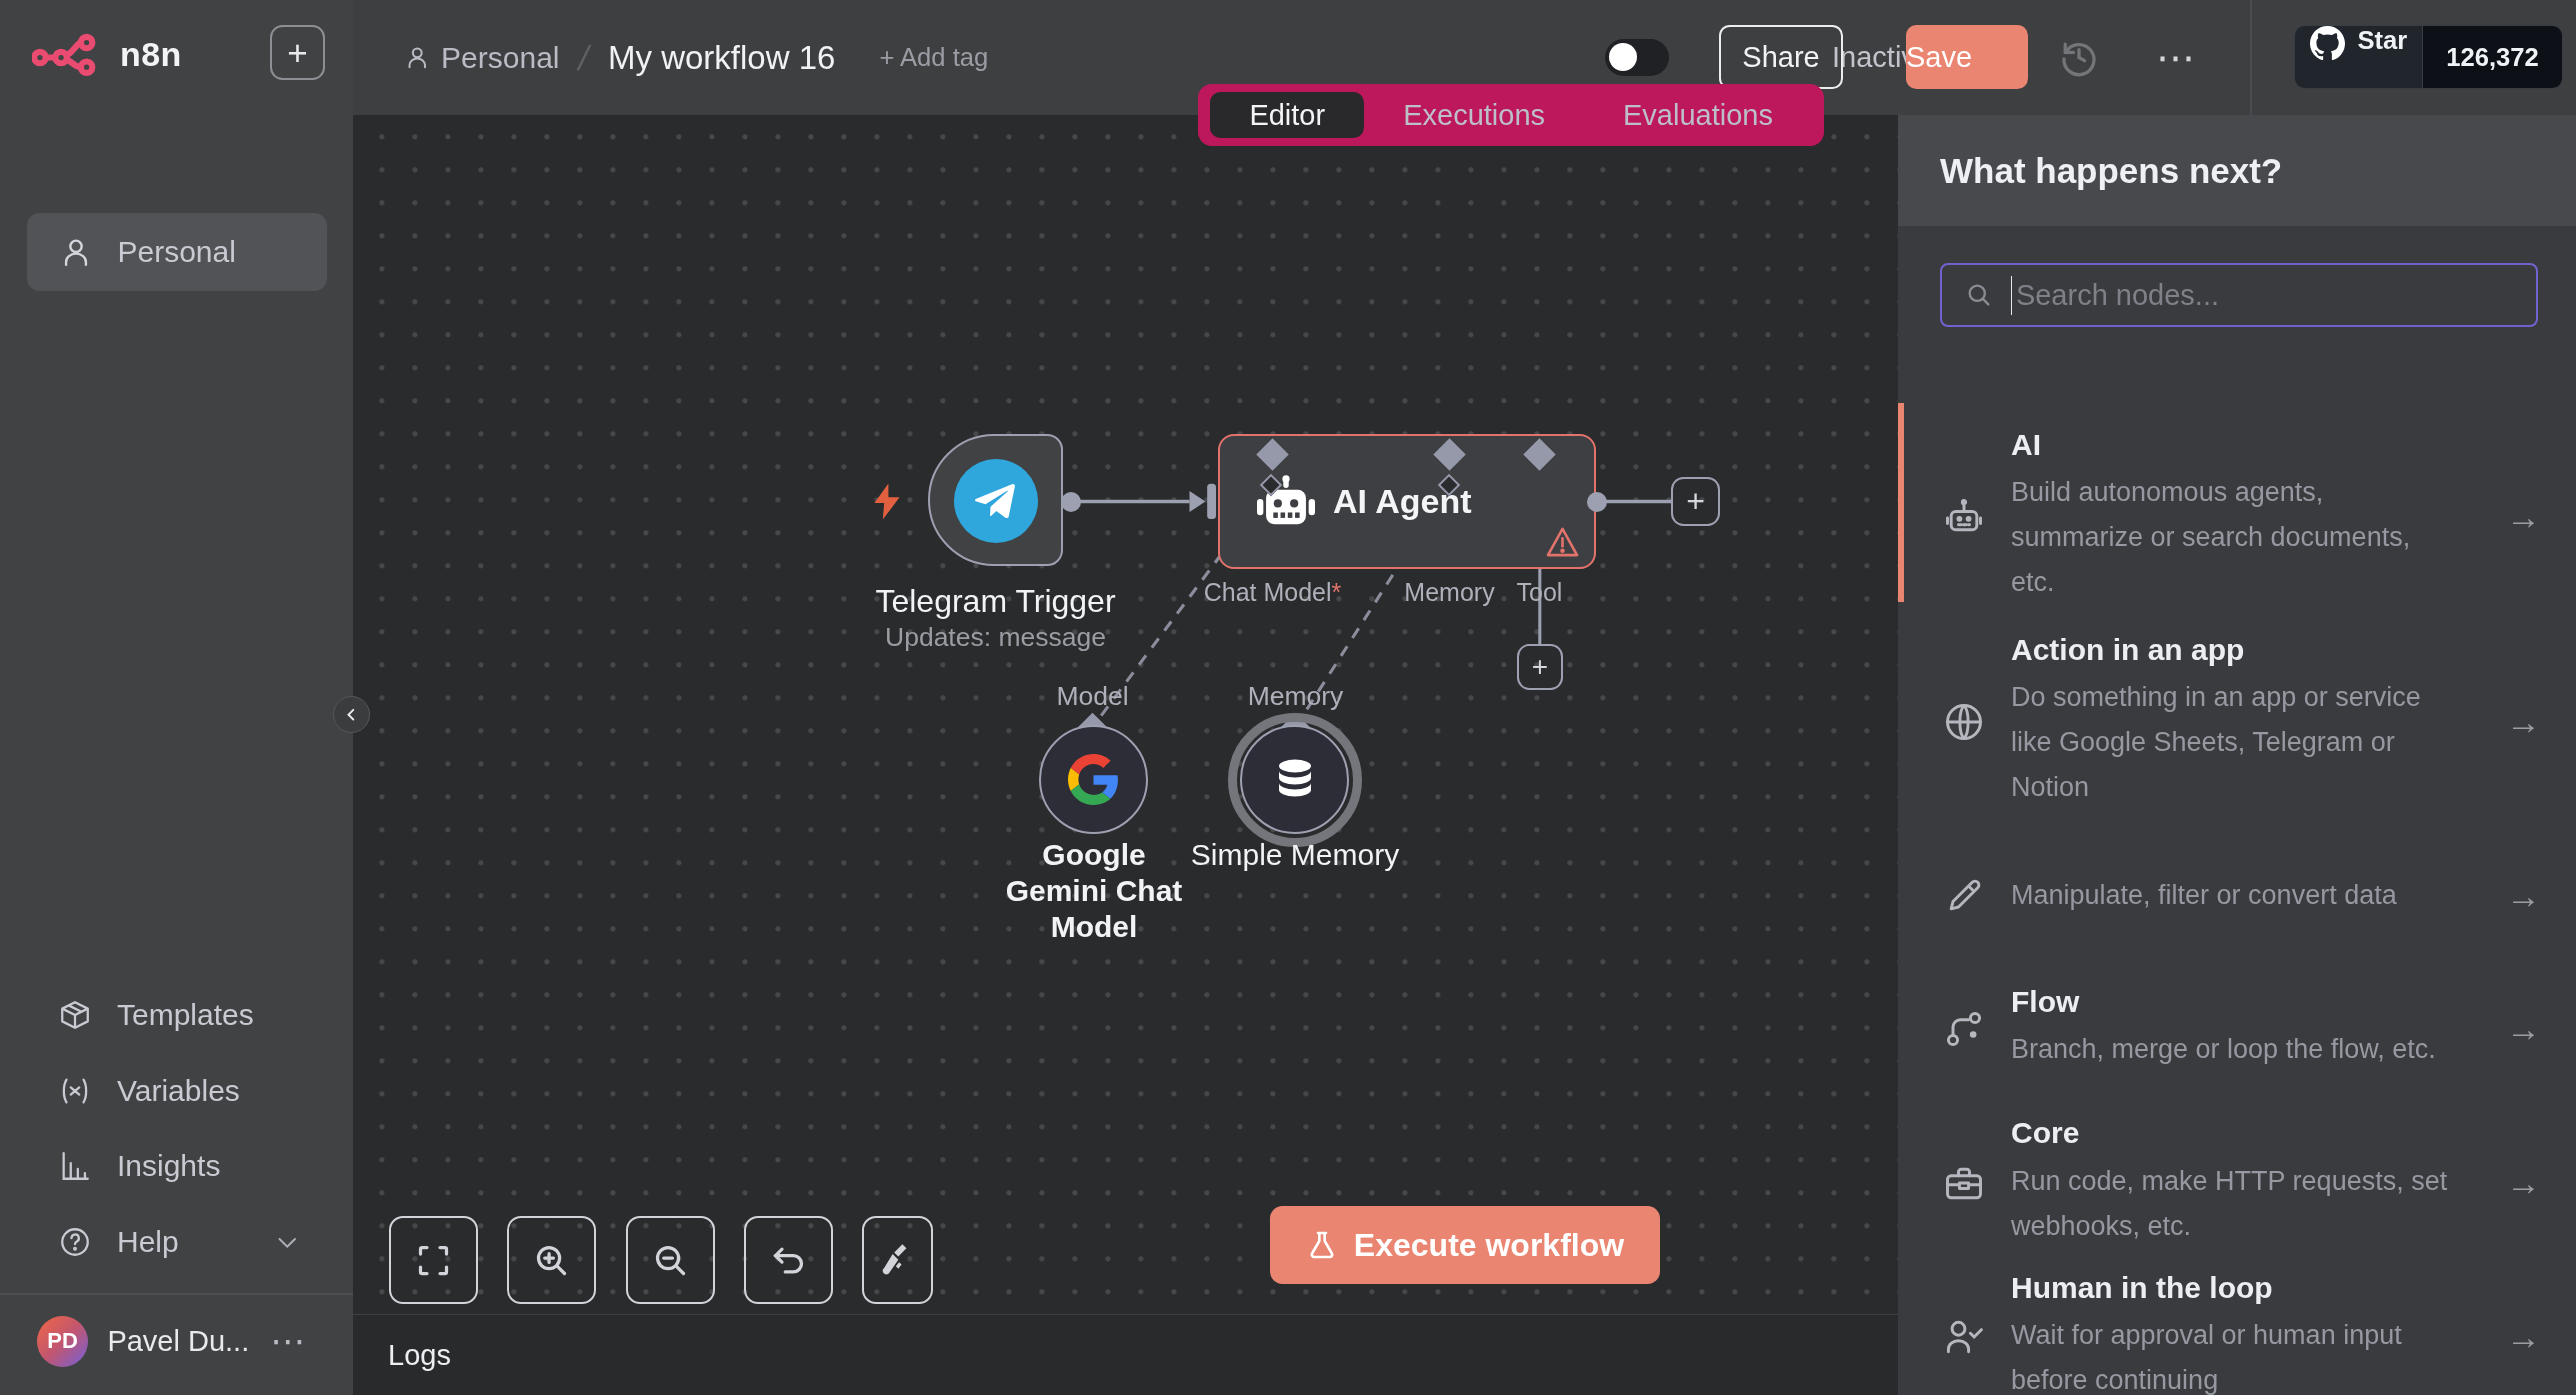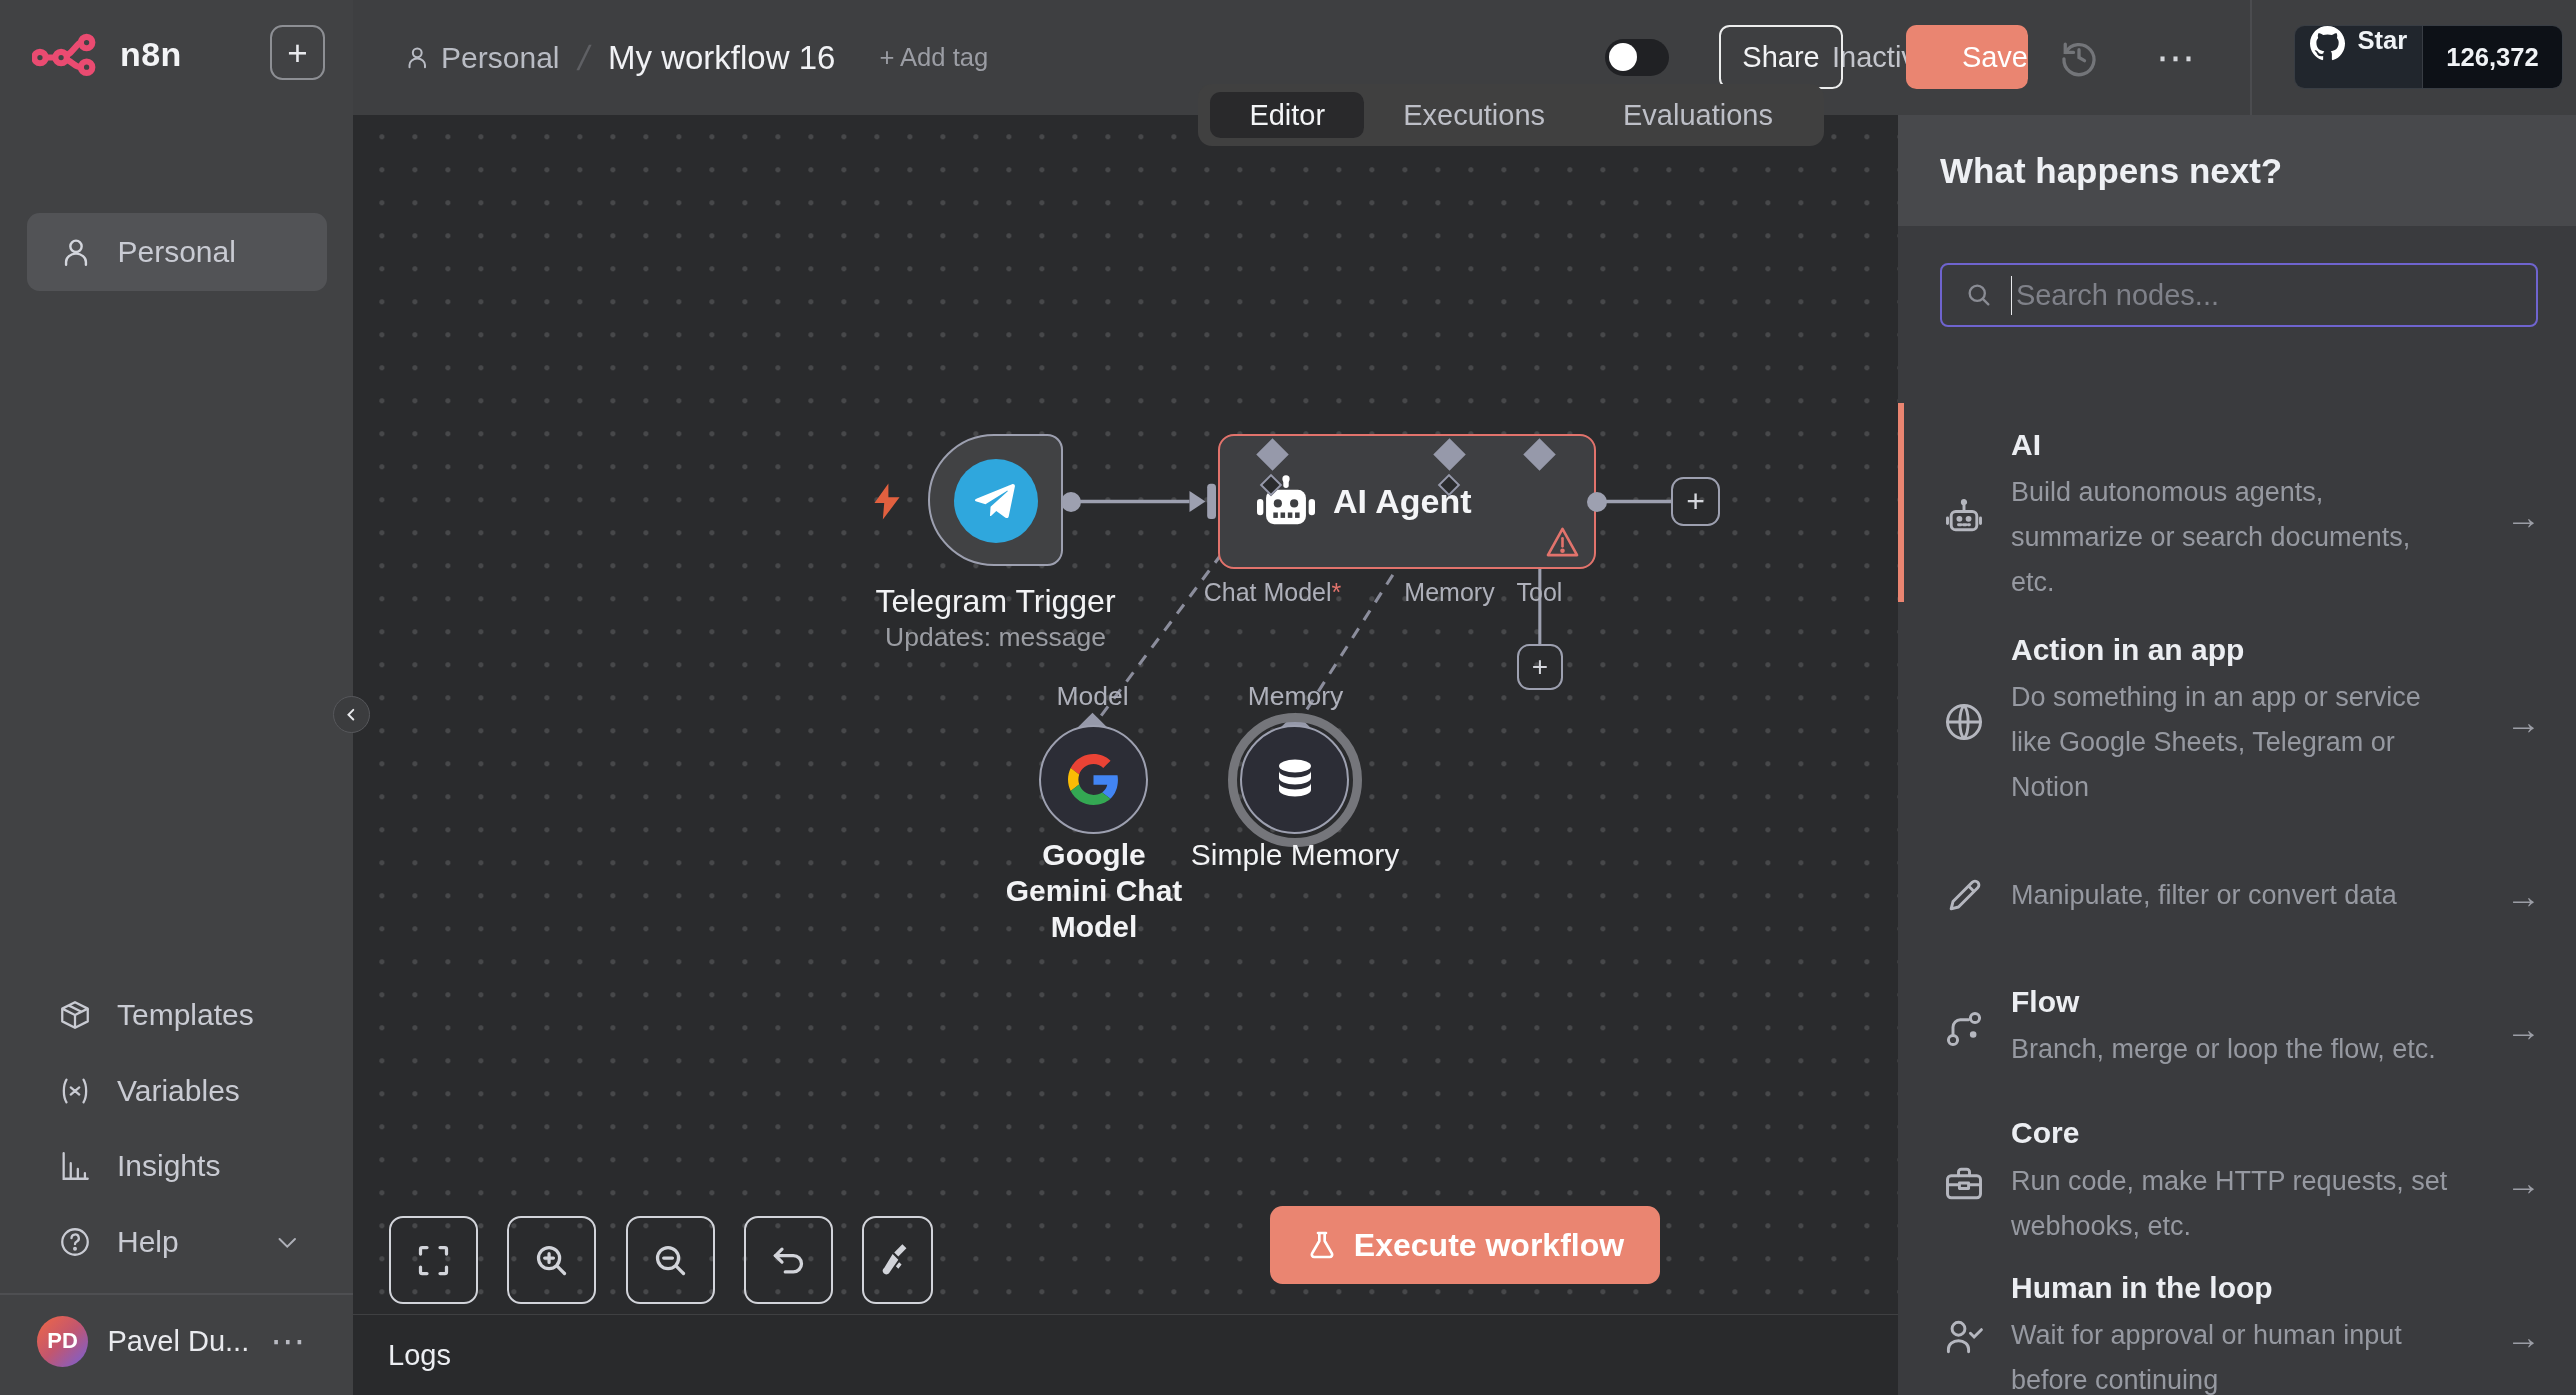--- a/index.html
+++ b/index.html
@@ -28,32 +28,32 @@
   .breadcrumb { position:absolute; left:51px; top:0; height:115px; display:flex; align-items:center; }
   .crumb-proj { color:#b9bcc4; font-size:30px; display:flex; align-items:center; gap:10.6px; }
   .crumb-sep { color:#5f6064; font-size:35px; margin:0 19.4px; font-weight:300; transform:skewX(-12deg); }
   .wf-title { color:#f1f2f5; font-size:33px; }
   .add-tag { color:#9b9da4; font-size:25.6px; margin-left:44px; }
   .tb-right { position:absolute; right:0; top:0; height:115px; width:2223px; }
   .status-label { position:absolute; right:644px; top:0; height:115px; display:flex; align-items:center; color:#c3c5cc; font-size:29px; }
   .toggle { position:absolute; left:1252px; top:39px; width:64px; height:37px; background:#202124; border-radius:19.4px; }
   .toggle .knob { position:absolute; left:4.4px; top:4.4px; width:28px; height:28px; border-radius:50%; background:#ffffff; }
   .share-btn { position:absolute; left:1366px; top:25px; width:124px; height:64px; border:2.2px solid #eceded; border-radius:10.6px; color:#f2f3f5; font-size:29px; display:flex; align-items:center; justify-content:center; }
-  .save-btn { position:absolute; left:1553px; top:25px; width:122px; height:64px; background:#ea8571; border-radius:10.6px; color:#ffffff; font-size:29px; display:flex; align-items:center; justify-content:flex-end; }
+  .save-btn { position:absolute; left:1553px; top:25px; width:122px; height:64px; background:#ea8571; border-radius:10.6px; color:#ffffff; font-size:29px; display:flex; align-items:center; justify-content:flex-start; }
   .history-btn { position:absolute; left:1704px; top:35px; width:44px; height:44px; }
   .more-btn { position:absolute; left:1803px; top:0; height:115px; display:flex; align-items:center; color:#d4d6db; font-size:39px; letter-spacing:2.6px; }
   .tb-divider { position:absolute; left:1897px; top:0; width:1.8px; height:115px; background:#4b4c4f; }
   .gh-badge { position:absolute; left:1941px; top:25px; height:64px; display:flex; border:1.8px solid #383d44; border-radius:10.6px; overflow:hidden; }
   .gh-left { background:#21262d; display:flex; align-items:flex-start; padding:0 15px; gap:12.4px; }
   .gh-left span { color:#f0f3f6; font-size:25.6px; font-weight:700; }
   .gh-right { background:#0d1117; display:flex; align-items:center; padding:0 23px; border-left:1.8px solid #383d44; }
   .gh-right span { color:#f0f3f6; font-size:25.6px; font-weight:700; }
 
   
-  .tabsbar { position:absolute; left:1198px; top:84px; height:62px; background:#404040; border-radius:14px; display:flex; align-items:center; padding:0 12.4px; z-index:7; }
+  .tabsbar { position:absolute; left:1198px; top:84px; height:62px; background:#be185d; border-radius:14px; display:flex; align-items:center; padding:0 12.4px; z-index:7; }
   .tab { color:#bdbfc7; font-size:29px; padding:0 39px; height:46px; display:flex; align-items:center; border-radius:10.6px; }
   .tab.active { background:#29292b; color:#f3f4f6; }
 
   
   .canvas { position:absolute; left:353px; top:115px; width:1546px; height:1200px; background-color:#2a2b2d;
     background-image:radial-gradient(#47484a 2.3px, transparent 2.8px); background-size:33px 33px; background-position:12.4px 5.3px; z-index:1; }
   .wires { position:absolute; left:0; top:0; pointer-events:none; }
   .node-trigger { position:absolute; left:575px; top:319px; width:135px; height:132px; background:#414244; border:2.6px solid #9da0b0; border-radius:67px 16px 16px 67px; }
   .tg-circle { position:absolute; left:24px; top:23px; width:84px; height:84px; border-radius:50%; background:#2fa7dd; display:flex; align-items:center; justify-content:center; }
   .bolt { position:absolute; left:517px; top:367px; width:34px; height:39px; }

